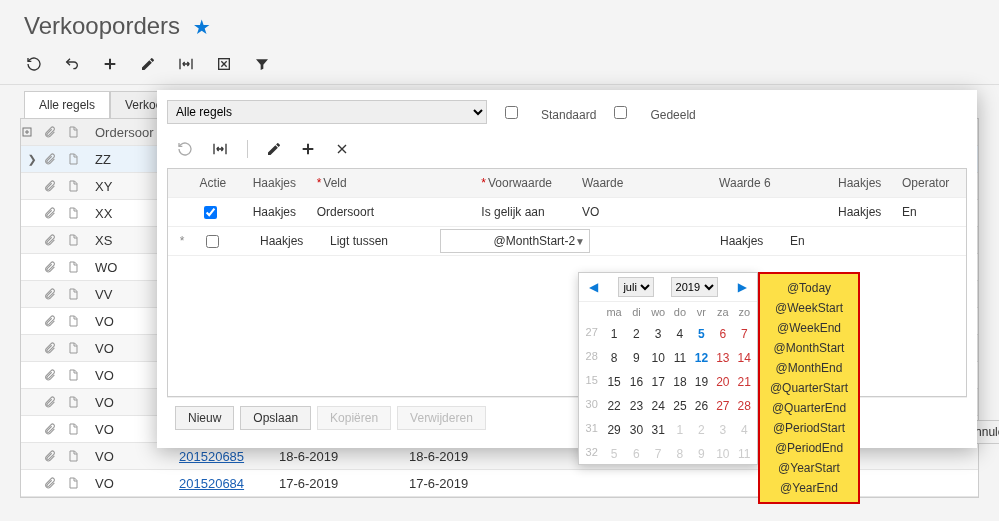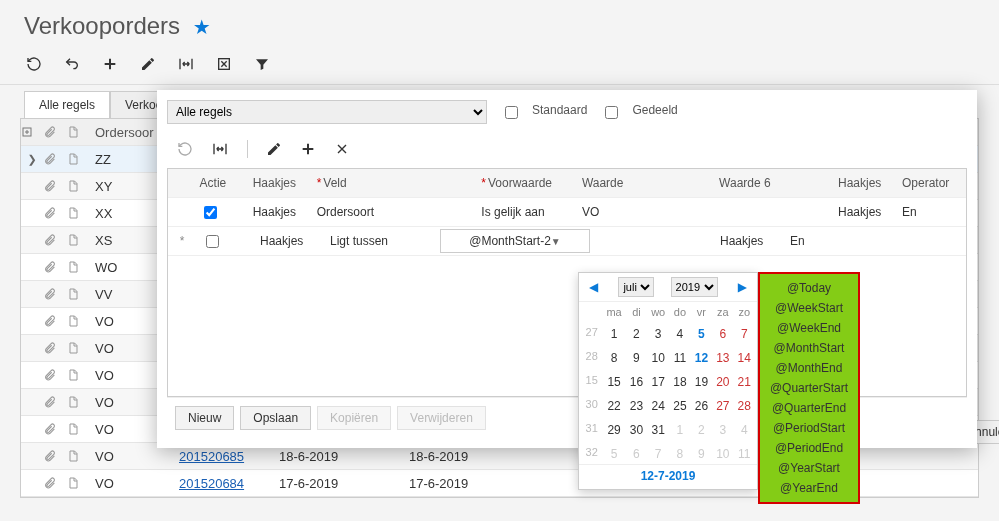--- a/index.html
+++ b/index.html
@@ -27,58 +27,58 @@
   .clip-icon svg{width:13px;height:13px;stroke:#999}
   .doc-icon svg{width:12px;height:14px;stroke:#999;fill:none}
 
   
   .dialog{position:absolute;left:157px;top:90px;width:820px;background:#fff;box-shadow:0 4px 20px rgba(0,0,0,.3);z-index:10}
   .dialog-bar{background:#0a7ad8;color:#fff;font-weight:700;font-size:13px;padding:6px 10px;display:flex;justify-content:space-between;align-items:center}
   .dialog-bar .close{cursor:pointer;font-size:18px;line-height:14px}
   .dialog-body{padding:10px}
   .rule-select{display:flex;align-items:center;gap:14px;margin-bottom:10px}
   .rule-select select{width:320px;height:24px;border:1px solid #ccc;font-size:12px;padding:2px 4px}
-  .chk-lbl{display:flex;align-items:flex-start;gap:11px;font-size:12px;color:#555}
+  .chk-lbl{display:flex;align-items:flex-end;gap:20px;font-size:12px;color:#555}
   .dlg-toolbar{display:flex;gap:18px;padding:6px 4px 10px 10px;align-items:center}
   .dlg-toolbar .sep{width:1px;height:18px;background:#ccc}
   .crit-grid{border:1px solid #ccc}
   .crit-head,.crit-row{display:flex;align-items:center;height:28px;border-bottom:1px solid #eee;font-size:12px}
   .crit-head{background:#f5f5f5;color:#555}
   .cc-mark{width:28px;text-align:center;color:#888}
   .cc-act{width:58px;padding-left:6px}
   .cc-h1{width:70px}
   .cc-veld{width:180px}
   .cc-voor{width:110px}
   .cc-w1{width:150px}
   .cc-w2{width:130px}
   .cc-h2{width:70px}
   .cc-op{width:70px}
   .req::before{content:"*";color:#c00;margin-right:2px}
-  .val-input{display:flex;align-items:center;border:1px solid #ccc;height:22px;width:140px;padding:0 4px;justify-content:center;font-size:12px;background:#fff}
+  .val-input{display:flex;align-items:center;border:1px solid #ccc;height:22px;width:140px;padding:0 4px;justify-content:flex-end;font-size:12px;background:#fff}
   .val-input .caret{color:#666;font-size:10px}
   .crit-blank{height:140px}
   .dlg-footer{display:flex;gap:6px;padding:8px;border-top:1px solid #eee}
   .btn{border:1px solid #ccc;background:#f3f3f3;color:#333;font-size:12px;padding:4px 12px;cursor:pointer}
   .btn.dis{color:#bbb;border-color:#e2e2e2;background:#f7f7f7;cursor:default}
 
   
   .datepop{position:absolute;left:578px;top:272px;width:178px;background:#fff;border:1px solid #ccc;box-shadow:0 3px 10px rgba(0,0,0,.2);z-index:20;font-size:12px}
   .dp-nav{display:flex;align-items:center;justify-content:space-between;padding:4px 6px;border-bottom:1px solid #eee}
   .dp-nav select{border:1px solid #ccc;font-size:11px;height:20px}
   .dp-nav .arrow{color:#0a7ad8;cursor:pointer;font-size:12px;padding:0 4px}
   .dp-grid{display:grid;grid-template-columns:repeat(8,1fr);text-align:center;padding:4px 6px 2px 6px;gap:8px}
   .dp-grid .wh{color:#888;font-size:11px}
   .dp-grid .wn{color:#bbb;font-size:11px}
   .dp-grid .d{color:#333;padding:1px 0;cursor:pointer}
   .dp-grid .other{color:#ccc}
   .dp-grid .we{color:#c33}
   .dp-grid .today{color:#0a7ad8;font-weight:700}
   .dp-foot{text-align:center;color:#0a7ad8;font-weight:700;padding:4px 0 6px 0;border-top:1px solid #eee}
 
-  .tokens{position:absolute;left:758px;top:272px;width:98px;border:2px solid #d40000;background:#84cc16;z-index:21;padding:4px 0}
+  .tokens{position:absolute;left:758px;top:272px;width:98px;border:2px solid #d40000;background:#fde047;z-index:21;padding:4px 0}
   .tokens div{font-size:12px;color:#333;text-align:center;padding:3px 4px;cursor:pointer}
 
   .side-btns{position:absolute;left:864px;top:420px;display:flex;gap:6px;z-index:5}
 
   svg{display:block}
 </style>
 </head>
 <body>
 
 <div class="page-title">
@@ -555,21 +555,20 @@
       <div class="d other">4</div>
       <div class="wn">32</div>
       <div class="d other">5</div>
       <div class="d other">6</div>
       <div class="d other">7</div>
       <div class="d other">8</div>
       <div class="d other">9</div>
       <div class="d other">10</div>
       <div class="d other">11</div>
     </div>
-  <div class="dp-foot">12-7-2019</div>
 </div>
 
 <div class="tokens" id="tokens">
     <div>@Today</div>
     <div>@WeekStart</div>
     <div>@WeekEnd</div>
     <div>@MonthStart</div>
     <div>@MonthEnd</div>
     <div>@QuarterStart</div>
     <div>@QuarterEnd</div>

